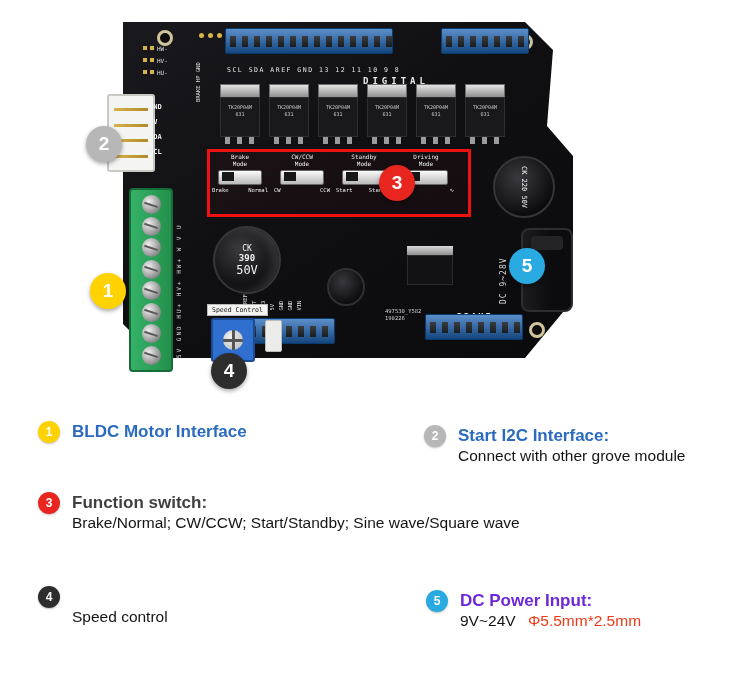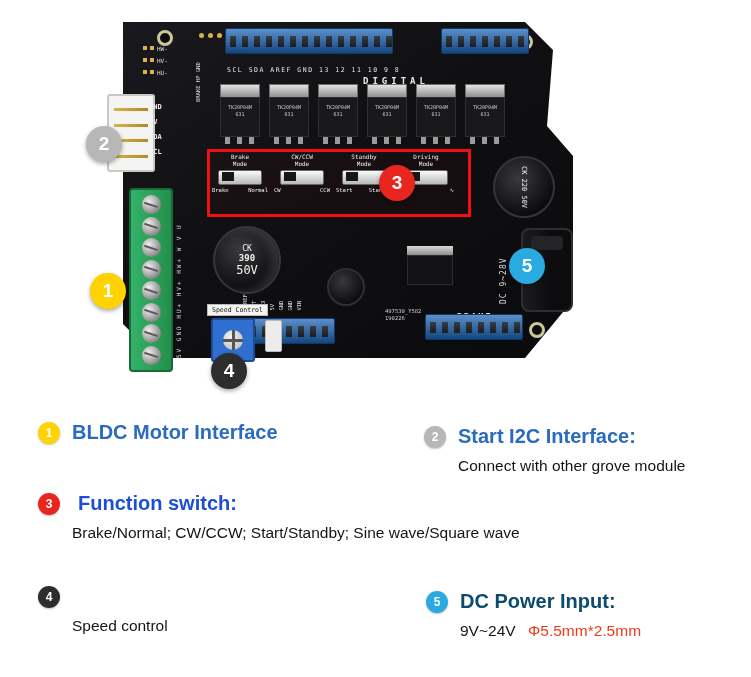--- a/index.html
+++ b/index.html
@@ -94,22 +94,22 @@
 
   .pin-col{position:absolute;color:#f0f0f0;font-size:7px;line-height:15px;font-weight:bold;
            font-family:"DejaVu Sans Mono",monospace;}
   .jumper{position:absolute;width:15px;height:30px;background:#ececea;border:1px solid #bbb;border-radius:2px;}
 
   
   .legend-item{position:absolute;}
   .lrow{display:flex;align-items:center;gap:12px;}
   .legend-badge{width:22px;height:22px;border-radius:50%;display:flex;align-items:center;justify-content:center;
                 color:#fff;font-size:12px;font-weight:bold;flex:0 0 22px;box-shadow:0 1px 2px rgba(0,0,0,.25);}
-  .legend-title{font-size:20px;font-weight:bold;}
-  .legend-sub{margin-left:34px;margin-top:9px;font-size:15.5px;color:#141414;}
+  .legend-title{font-size:17px;font-weight:bold;}
+  .legend-sub{margin-left:34px;font-size:15.5px;color:#141414;}
   .spec-red{margin-left:8px;text-align:right;}
 </style>
 </head>
 <body>
 
 <div class="screen">
 
   <div class="board-wrap">
     <div class="pcb"></div>
 
@@ -352,40 +352,40 @@
       <div class="legend-title" style="color: rgb(42, 107, 191);">Start I2C Interface:</div>
     </div>
     <div class="legend-sub">Connect with other grove module</div>
   </div>
 
   <div class="legend-item" style="left:38px;top:492px;">
     <div class="lrow">
       <div class="legend-badge" style="background: rgb(232, 37, 31);">
         <span>3</span>
       </div>
-      <div class="legend-title" style="color: #1d4ed8; margin-left: 6px;">Function switch:</div>
+      <div class="legend-title" style="color: #404040;">Function switch:</div>
     </div>
     <div class="legend-sub">Brake/Normal; CW/CCW; Start/Standby; Sine wave/Square wave</div>
   </div>
 
   <div class="legend-item" style="left:38px;top:586px;">
     <div class="lrow">
       <div class="legend-badge" style="background: rgb(45, 45, 45);">
         <span>4</span>
       </div>
     </div>
     <div class="legend-sub">Speed control</div>
   </div>
 
   <div class="legend-item" style="left:426px;top:590px;">
     <div class="lrow">
       <div class="legend-badge" style="background: rgb(41, 171, 226);">
         <span>5</span>
       </div>
-      <div class="legend-title" style="color: #0c4a6e;">DC Power Input:</div>
+      <div class="legend-title" style="color: #6d28d9;">DC Power Input:</div>
     </div>
     <div class="legend-sub">
       <span>9V~24V</span>
       <span class="spec-red" style="color: rgb(238, 58, 24);">Φ5.5mm*2.5mm</span>
     </div>
   </div>
 
 </div>
 
 </body></html>

